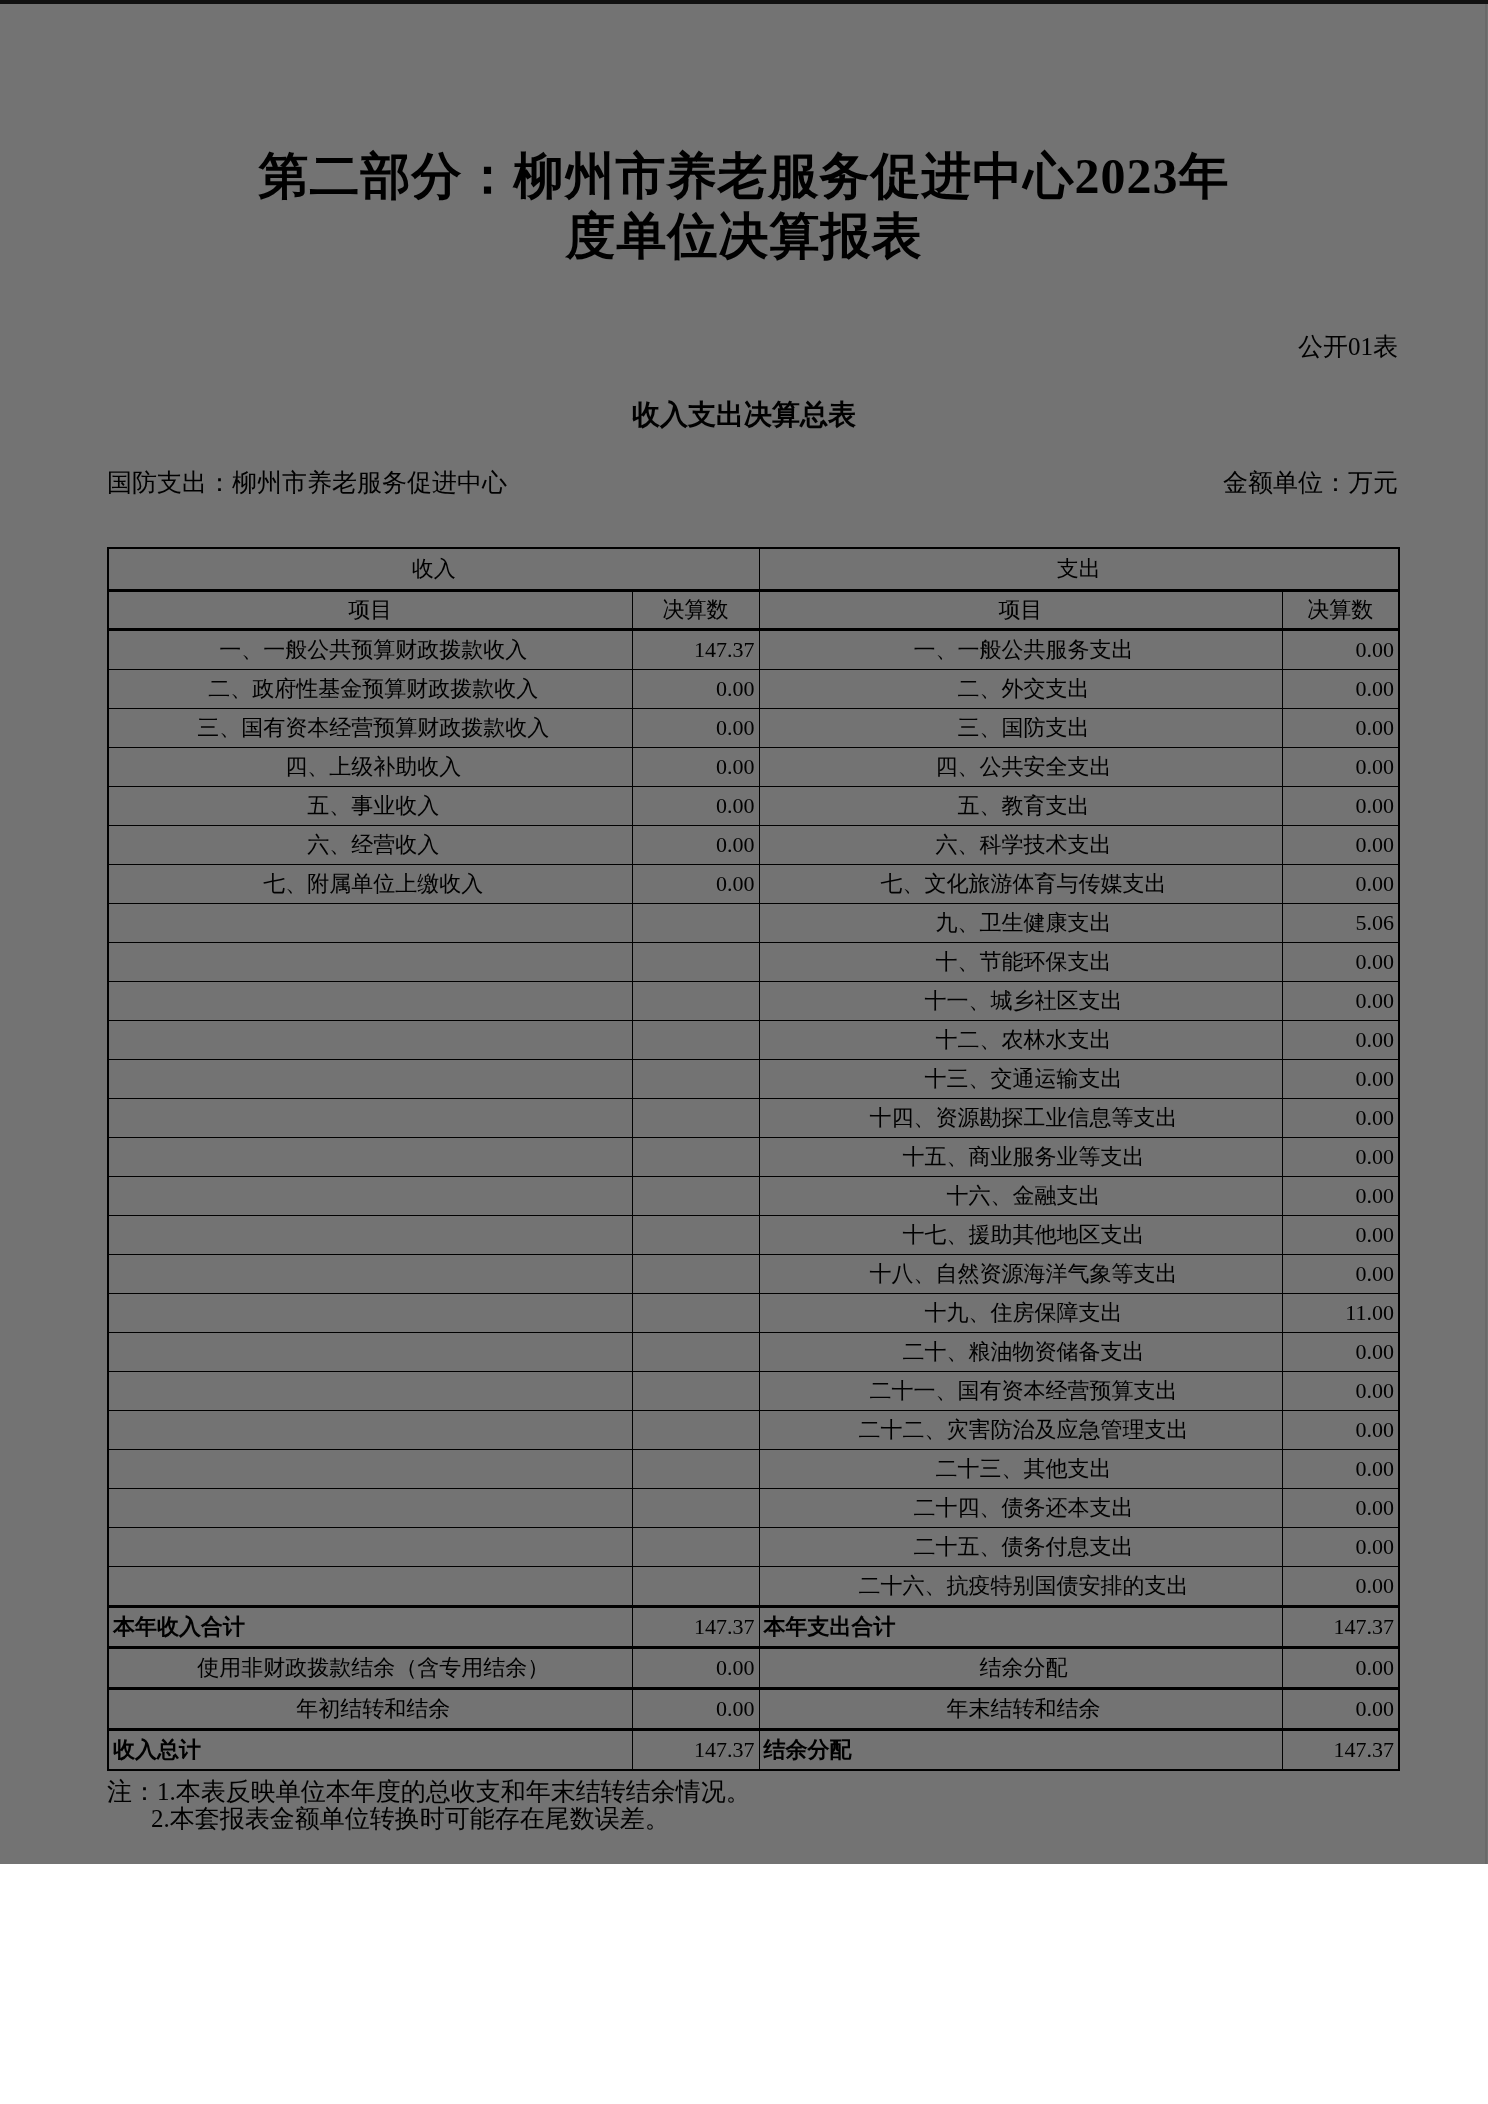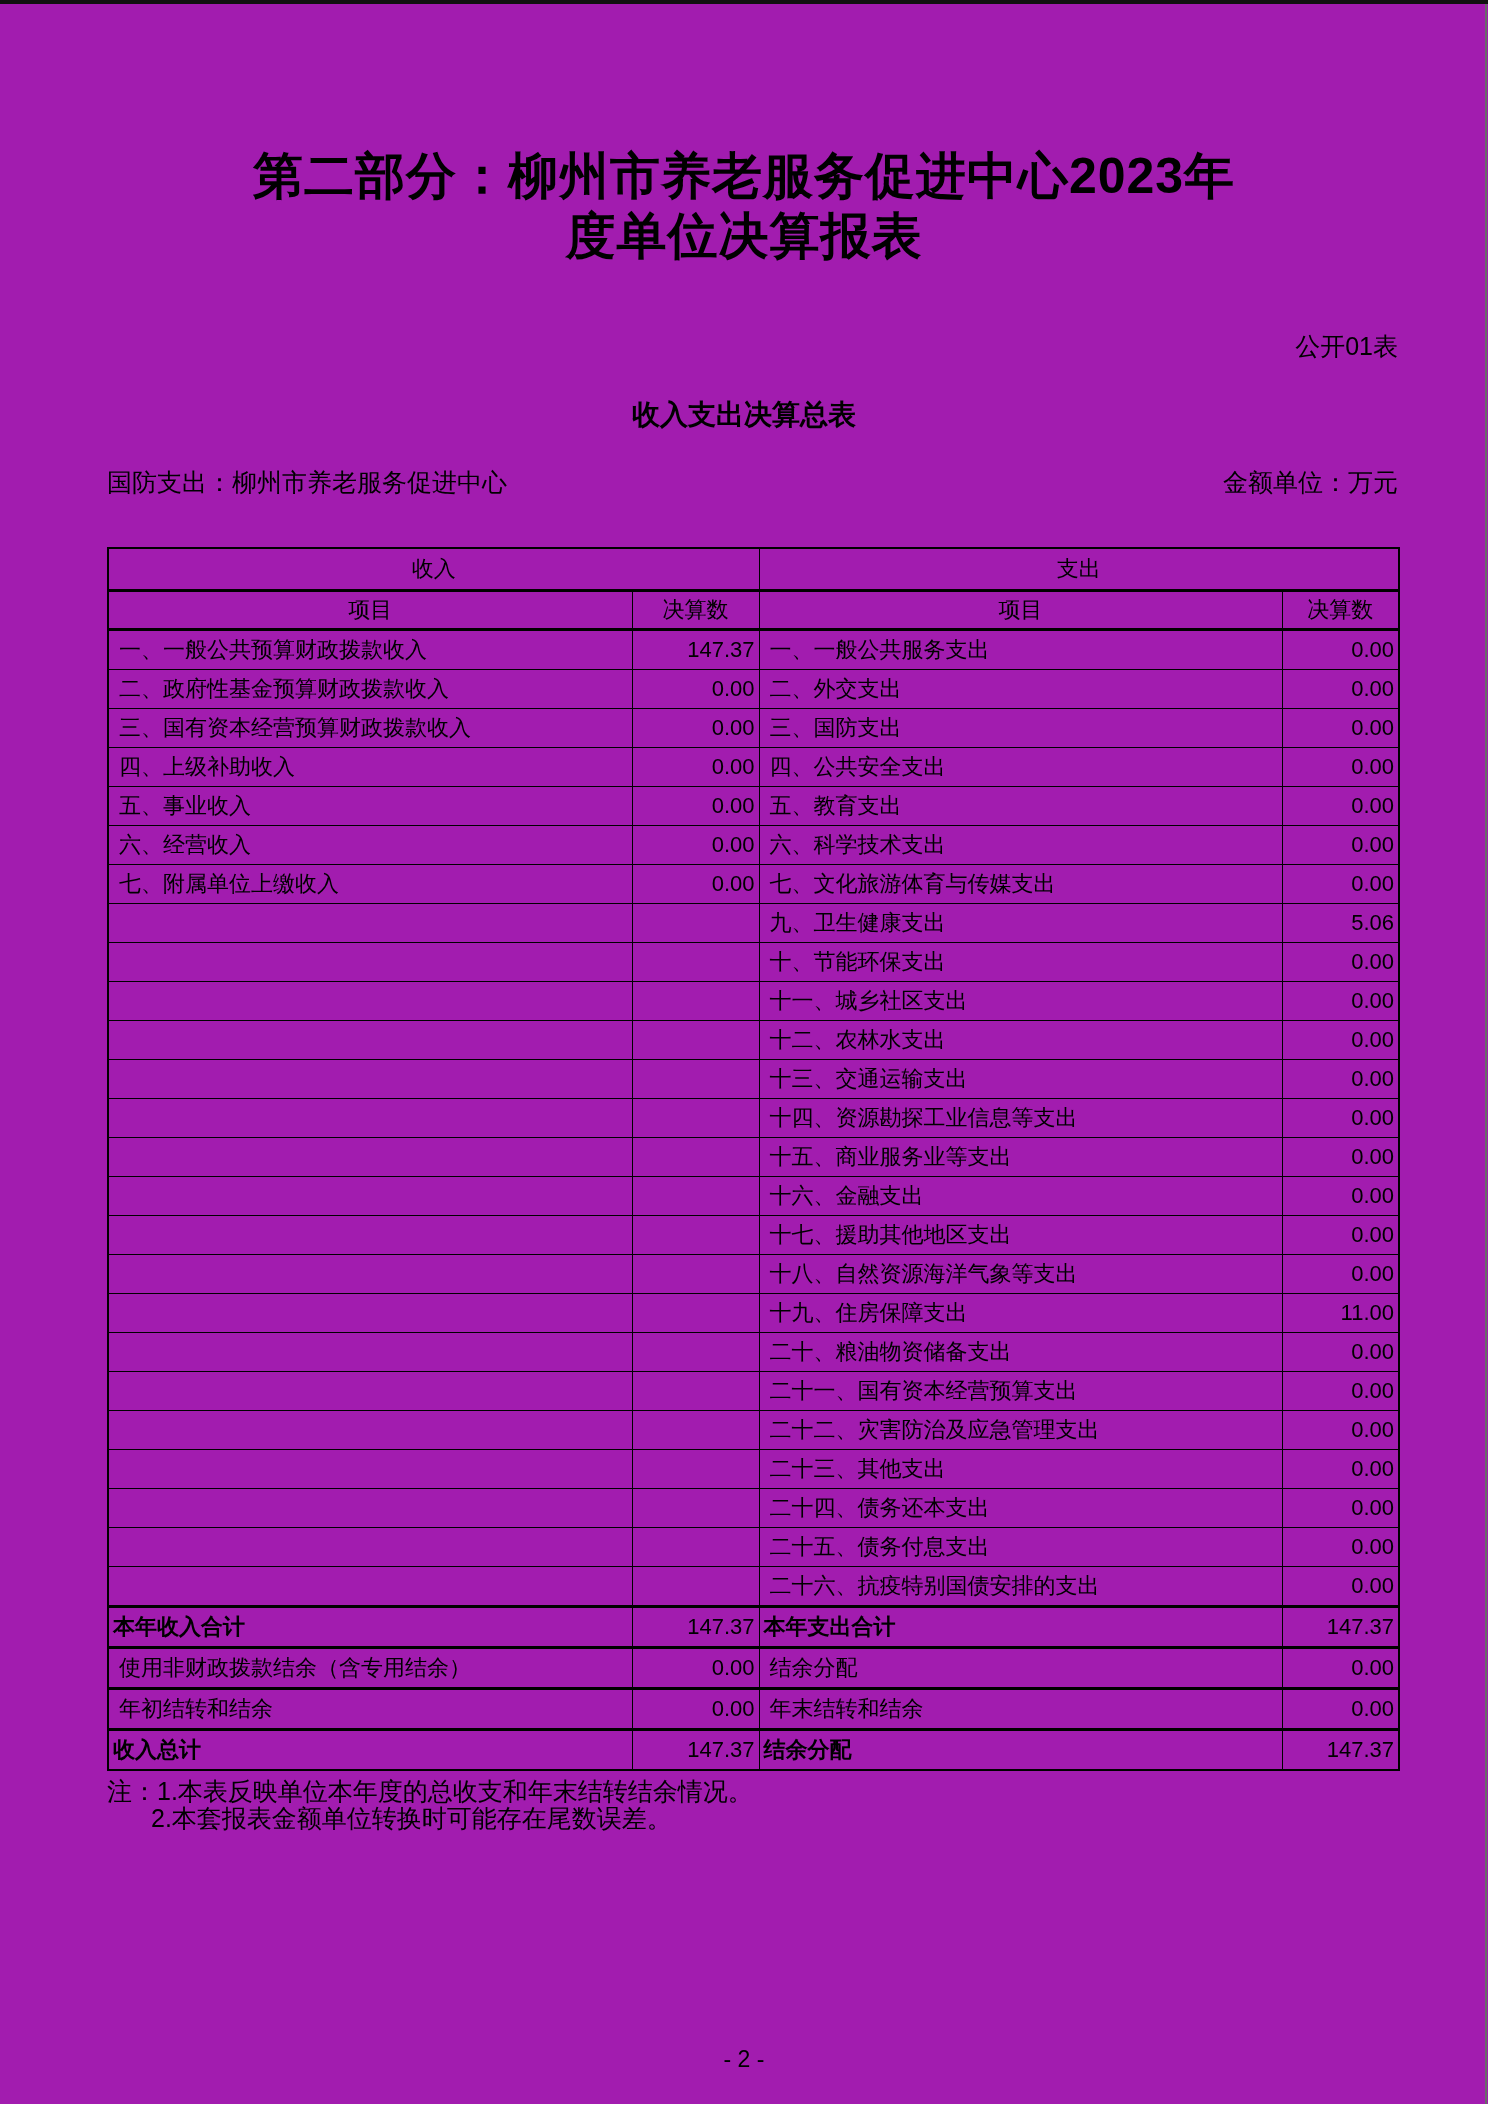--- a/index.html
+++ b/index.html
@@ -1,22 +1,22 @@
 <!DOCTYPE html>
 <html><head>
 <meta charset="utf-8">
 <style>
   html, body { margin: 0; padding: 0; background: #ffffff; }
   .page {
     position: relative;
     width: 1488px;
-    height: 2104px;
-    background: #a21caf;
+    height: 1864px;
+    background: #737373;
     color: #000000;
-    font-family: Liberation Sans, sans-serif;
+    font-family: Liberation Serif, serif;
     overflow: hidden;
   }
   .scan-top-bar {
     position: absolute; top: 0; left: 0;
     width: 1488px; height: 4px; background: #111111;
   }
   .scan-right-line {
     position: absolute; top: 4px; right: 1px;
     width: 2px; height: 2100px; background: #6a6a6a;
   }
@@ -49,21 +49,21 @@
     border: 1px solid #000;
     padding: 0 4px;
     overflow: hidden; white-space: nowrap;
     font-weight: normal;
   }
   .main-table { border: 2px solid #000; }
   .main-table thead th { text-align: center; }
   .main-table .hrow1 th { height: 40px; border-bottom: 3px solid #000; }
   .main-table .hrow2 th { height: 36px; border-bottom: 3px solid #000; }
   .main-table tbody td { height: 38px; }
-  .main-table td.item { text-align: left; padding-left: 10px; }
+  .main-table td.item { text-align: center; padding-left: 10px; }
   .main-table td.val  { text-align: right; padding-right: 4px; }
   .main-table tr.sep-top td { border-top: 3px solid #000; }
   .main-table td.total-label { text-align: left; font-weight: bold; padding-left: 4px; }
   .notes {
     position: absolute; top: 1778px; left: 107px; width: 1291px;
     font-size: 25px; line-height: 27px;
   }
   .notes .note-line2 { padding-left: 44px; }
   .page-number {
     position: absolute; top: 2046px; left: 0; width: 100%;

